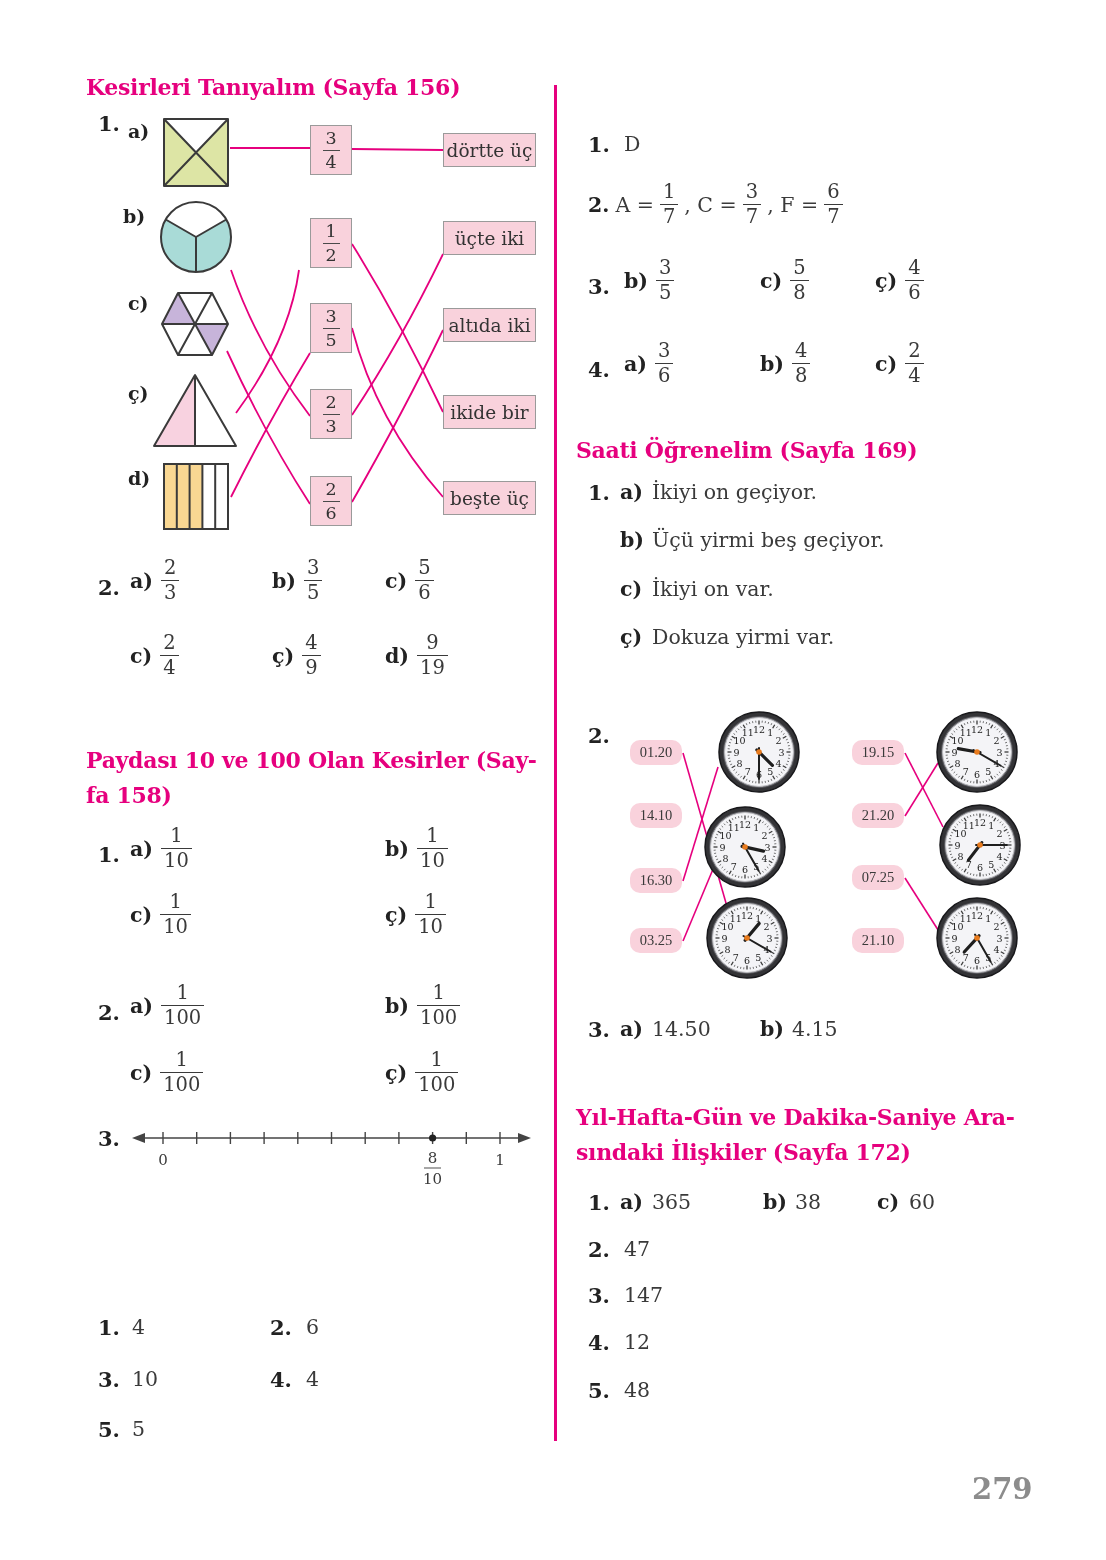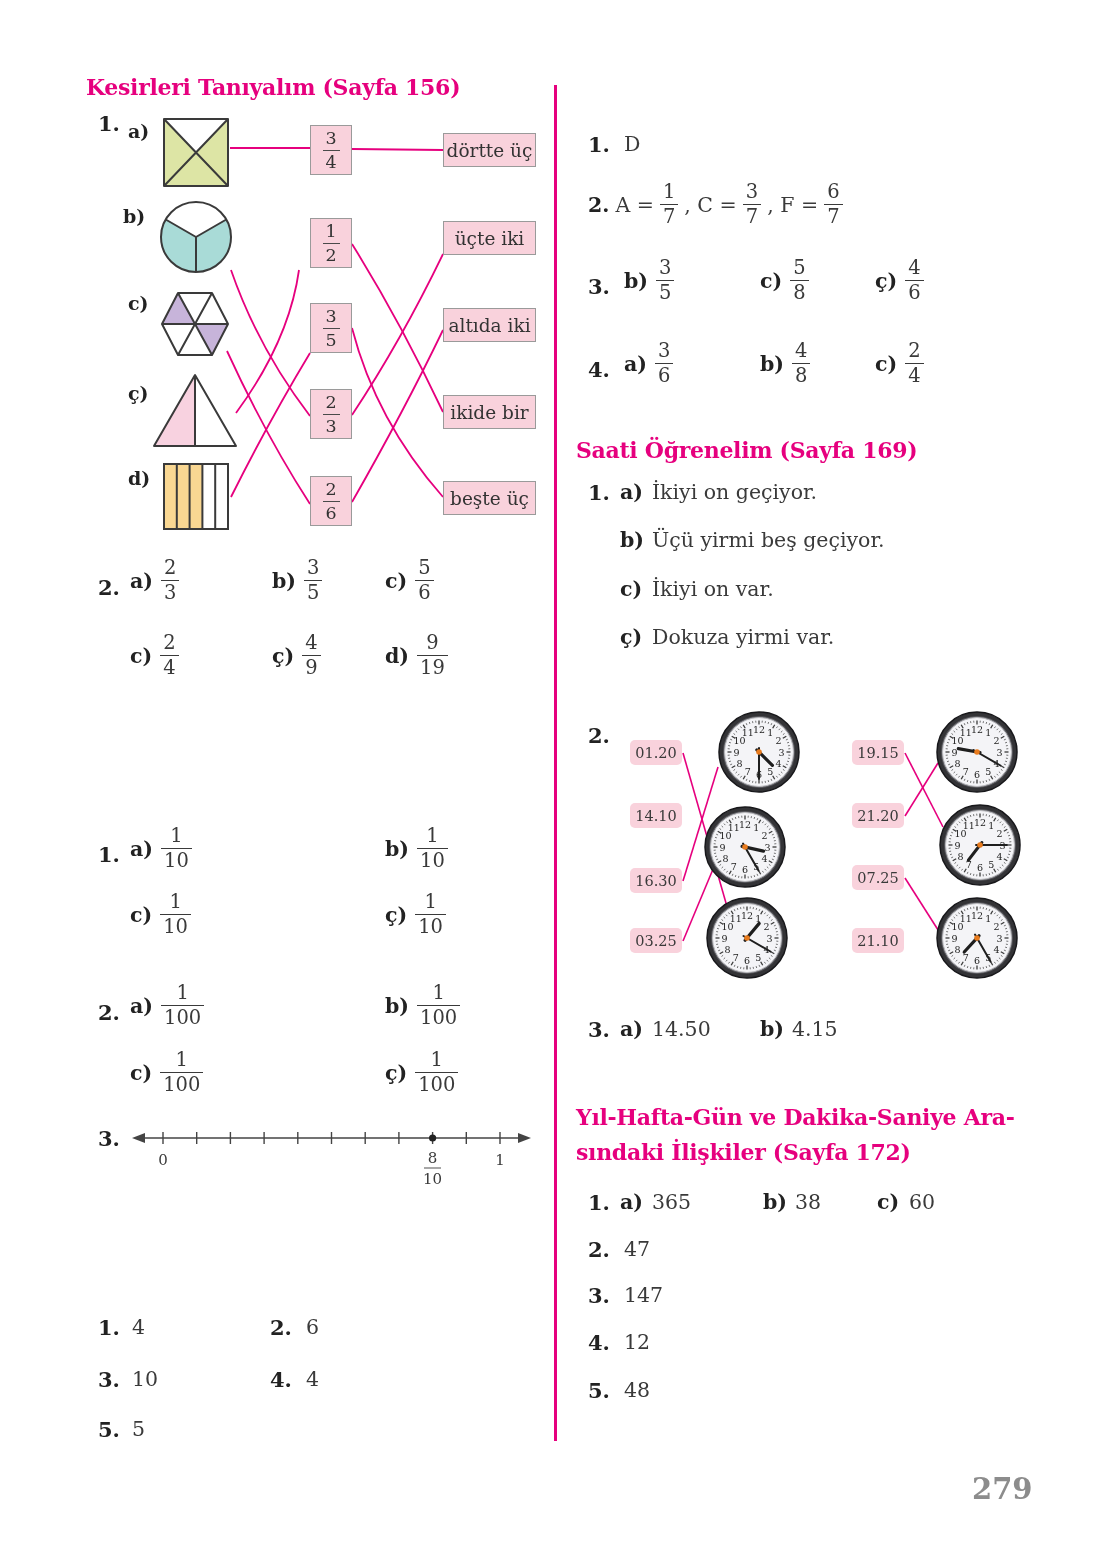--- a/index.html
+++ b/index.html
@@ -24,21 +24,21 @@
   .shape-label{position:absolute;font-weight:bold;font-size:19px;color:#222;}
   .frac-box{position:absolute;width:42px;height:50px;box-sizing:border-box;text-align:center;
             background:var(--box-fill,#f9d2dc);border:1.5px solid var(--box-border,#9a9a9a);
             font-size:17.5px;color:#333;z-index:2;}
   .frac-box .fnum{display:block;line-height:24px;}
   .frac-box .fden{display:block;line-height:22px;border-top:1.4px solid #4a4a4a;width:17px;margin:0 auto;}
   .match-box{position:absolute;width:93px;height:34px;box-sizing:border-box;display:flex;
              align-items:center;justify-content:center;background:var(--box-fill,#f9d2dc);
              border:1.5px solid var(--box-border,#9a9a9a);font-size:18.5px;color:#333;z-index:2;}
   .time-box{position:absolute;width:52px;height:25px;display:flex;align-items:center;justify-content:center;
-            background:var(--box-fill,#f9d2dc);border-radius:5px;font-size:14.5px;color:#3a3a3a;z-index:2;}
+            background:var(--box-fill,#f9d2dc);border-radius:10px;font-size:14.5px;color:#3a3a3a;z-index:2;font-family:Liberation Serif, serif;}
   .mline{fill:none;stroke:var(--accent,#e6007e);stroke-width:1.8px;}
   .clock{position:absolute;width:82px;height:82px;z-index:2;}
   .page-num{position:absolute;left:972px;top:1472px;font-size:29px;font-weight:bold;
             color:var(--page-number,#8c8c8c);}
 </style>
 </head>
 <body>
 
 <div class="page">
 
@@ -181,20 +181,24 @@
         </span>
     </span>
     <span class="fitem" style="left:299px;top:563px">
       <span class="lbl">d)</span>
       <span class="frac">
           <span class="fnum">9</span>
           <span class="fden">19</span>
         </span>
     </span>
 
+    <h2 class="sec" style="left:0;top:673px">
+      <span>Paydası 10 ve 100 Olan Kesirler (Say-</span><br>
+      <span>fa 158)</span>
+    </h2>
 
     <span class="num" style="left:12px;top:772px">1.</span>
     <span class="fitem" style="left:44px;top:756px">
       <span class="lbl">a)</span>
       <span class="frac">
           <span class="fnum">1</span>
           <span class="fden">10</span>
         </span>
     </span>
     <span class="fitem" style="left:299px;top:756px">

